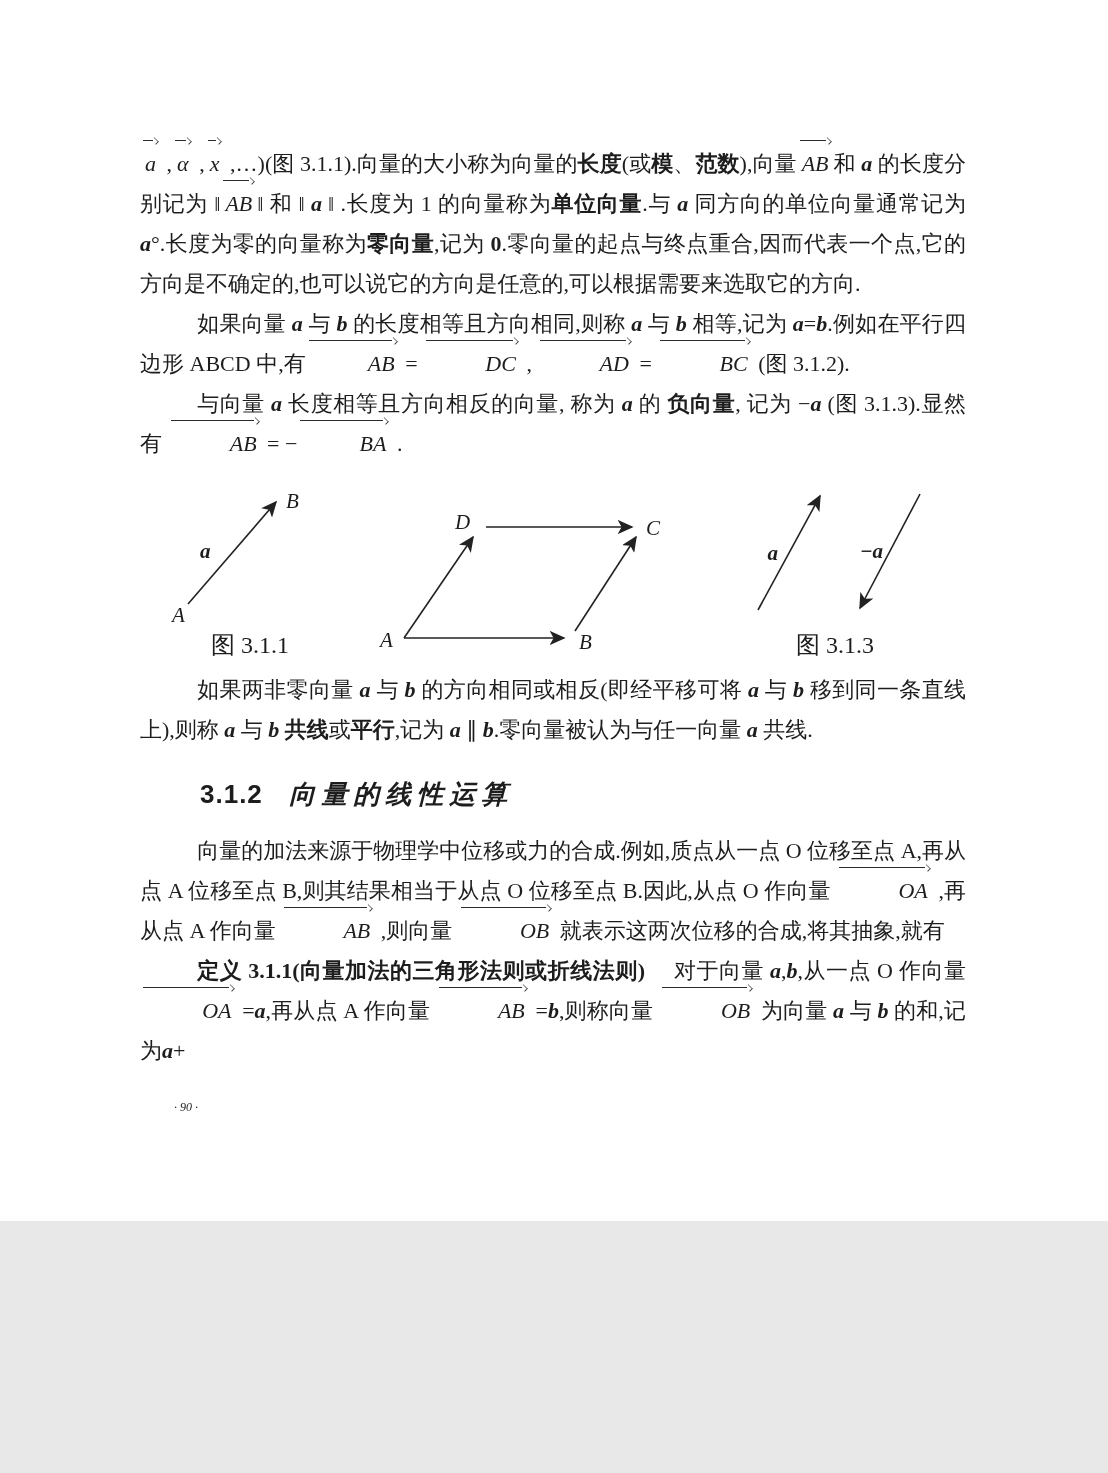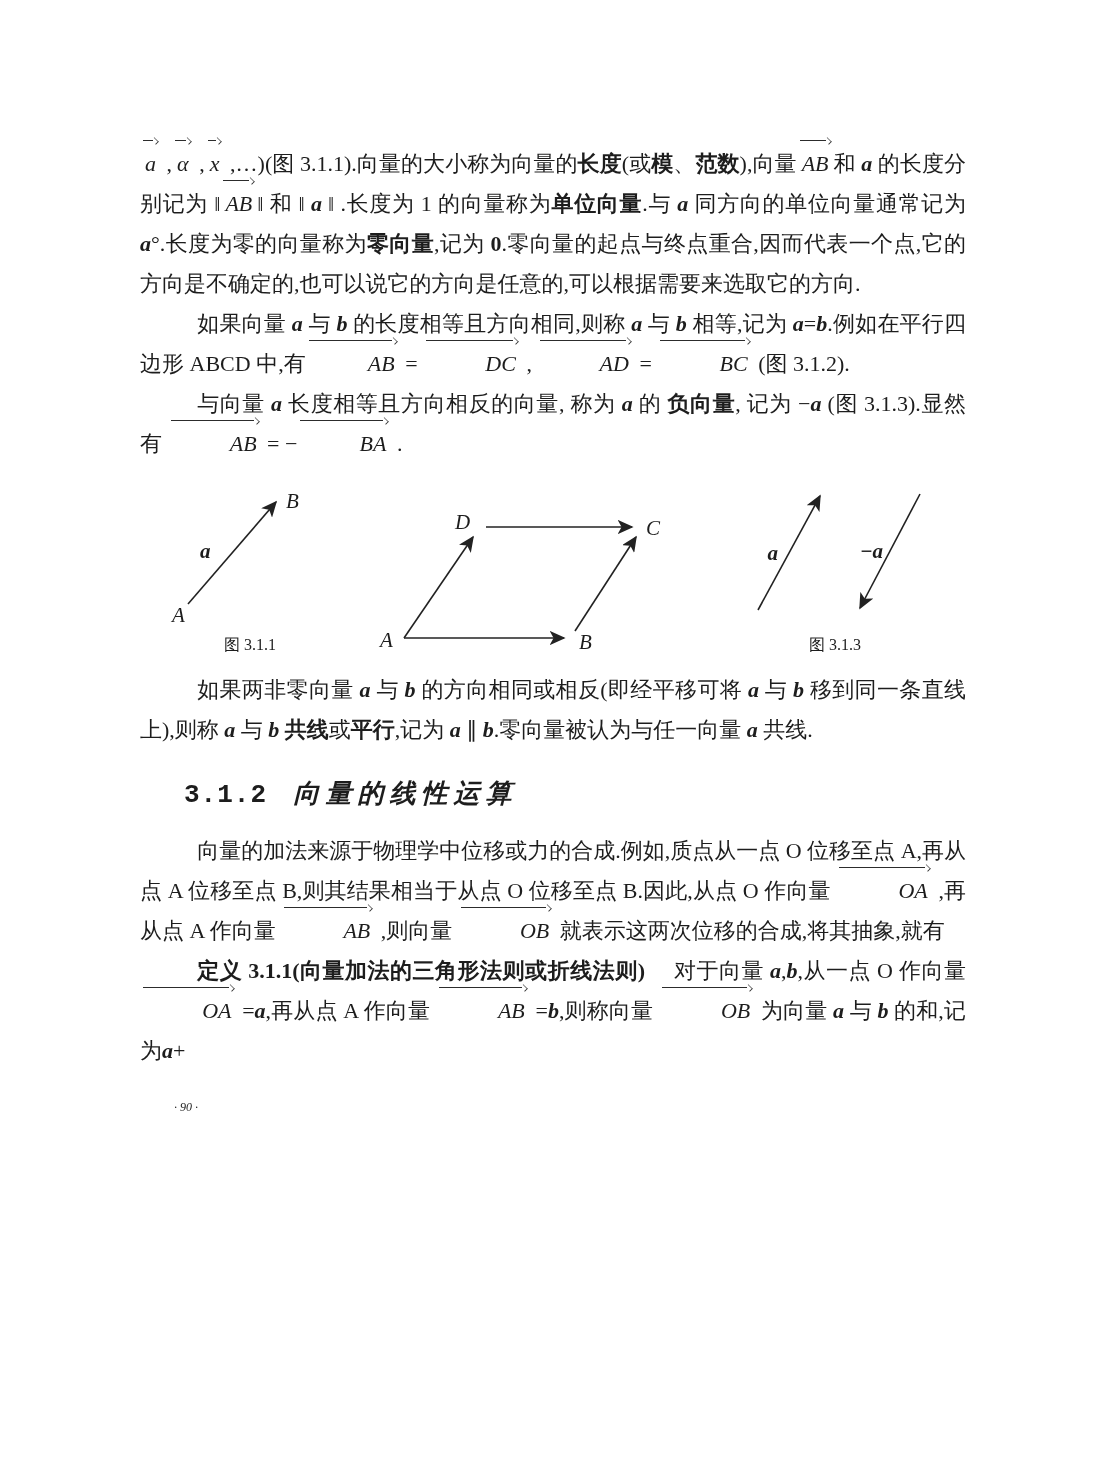--- a/index.html
+++ b/index.html
@@ -1,19 +1,19 @@
 <!DOCTYPE html>
 <html><head>
 <meta charset="utf-8">
 <style>
   html,body{margin:0;padding:0;background:#e8e8e8;}
   .page{
     position:relative;
     width:1108px;
-    height:1473px;
+    height:1221px;
     margin:0 auto;
     background:#ffffff;
     color:#1d1d1d;
     font-family:"Liberation Serif", serif;
     overflow:hidden;
   }
   .content{
     padding:144px 142px 0 140px;
     font-size:22px;
     line-height:40px;
@@ -56,38 +56,38 @@
     display:flex;
     align-items:flex-end;
     margin:14px 0 10px 0;
   }
   .fig{text-align:center;}
   .fig1{width:200px; margin-left:10px;}
   .fig2{width:300px; margin-left:22px;}
   .fig3{width:230px; margin-left:48px;}
   .fig svg{display:block; margin:0 auto;}
   .fig-cap{
-    font-size:16px;
+    font-size:24px;
     line-height:30px;
     margin-top:2px;
     text-indent:0;
     text-align:center;
     font-family:"Liberation Serif", serif;
   }
   .sl{font-family:"Liberation Serif", serif; font-style:italic; font-size:21px; fill:#1d1d1d;}
   .slb{font-family:"Liberation Serif", serif; font-style:italic; font-weight:700; font-size:21px; fill:#1d1d1d;}
   
   .heading{
     margin:26px 0 18px 44px;
     font-size:26px;
     line-height:36px;
     font-weight:700;
     text-align:left;
   }
-  .hnum{font-family:Liberation Mono, monospace; letter-spacing:1px;}
+  .hnum{font-family:Liberation Sans, sans-serif; letter-spacing:1px;margin-left:16px;}
   .htitle{margin-left:20px; font-style:italic; letter-spacing:6px;}
   
   .pagenum{
     margin-top:16px;
     padding-left:34px;
     font-size:12px;
     font-style:italic;
     font-family:"Liberation Serif", serif;
     text-align:left;
   }

